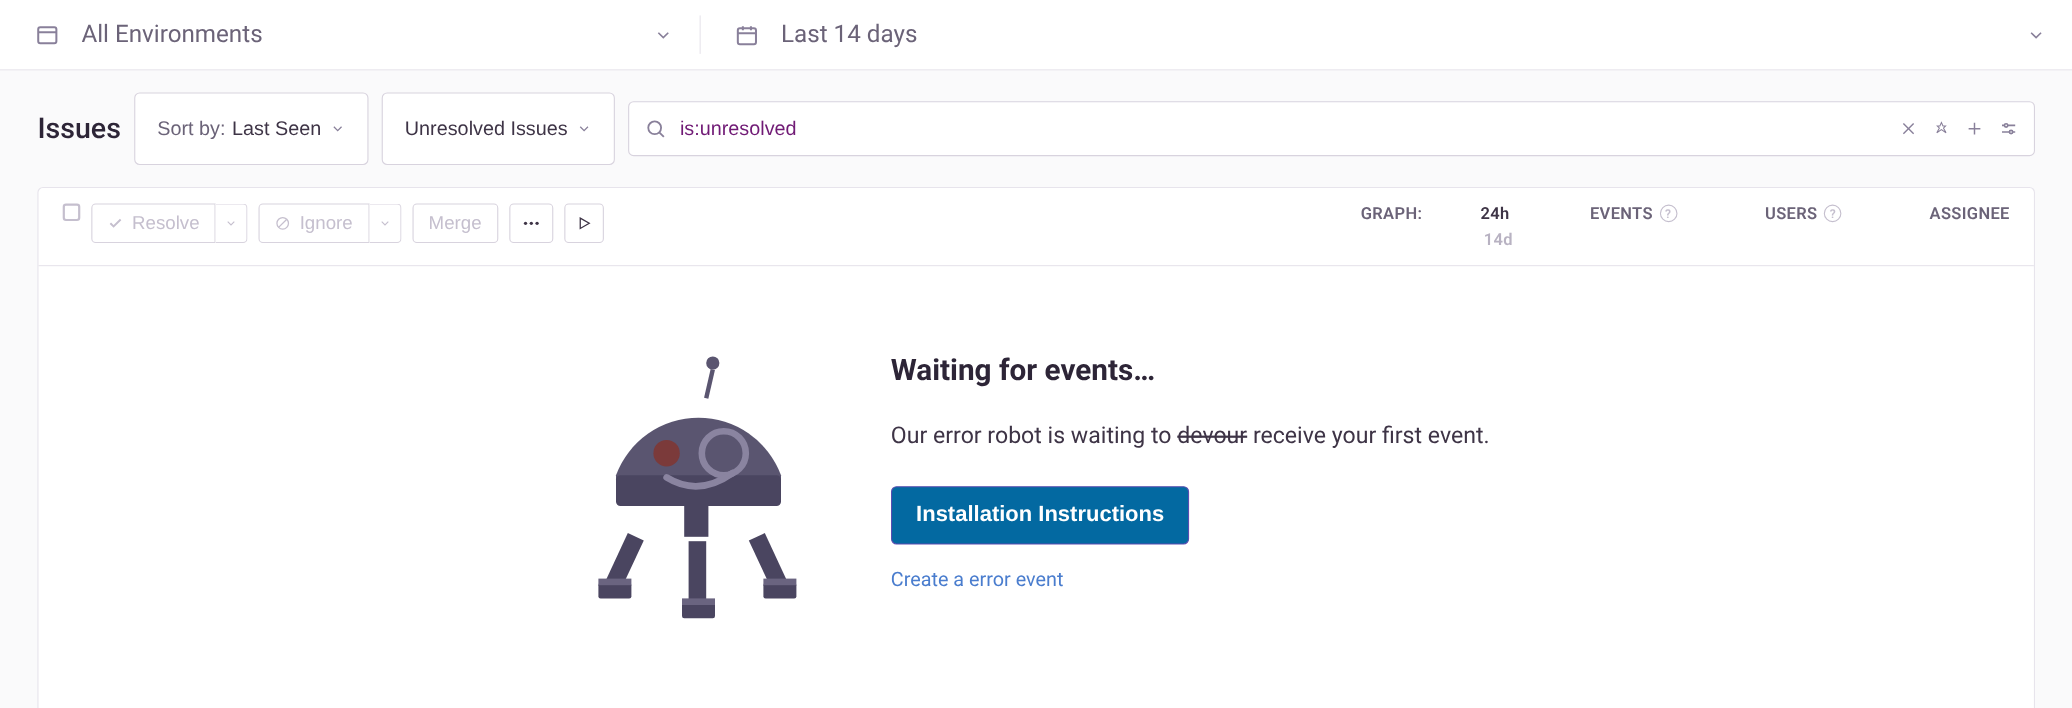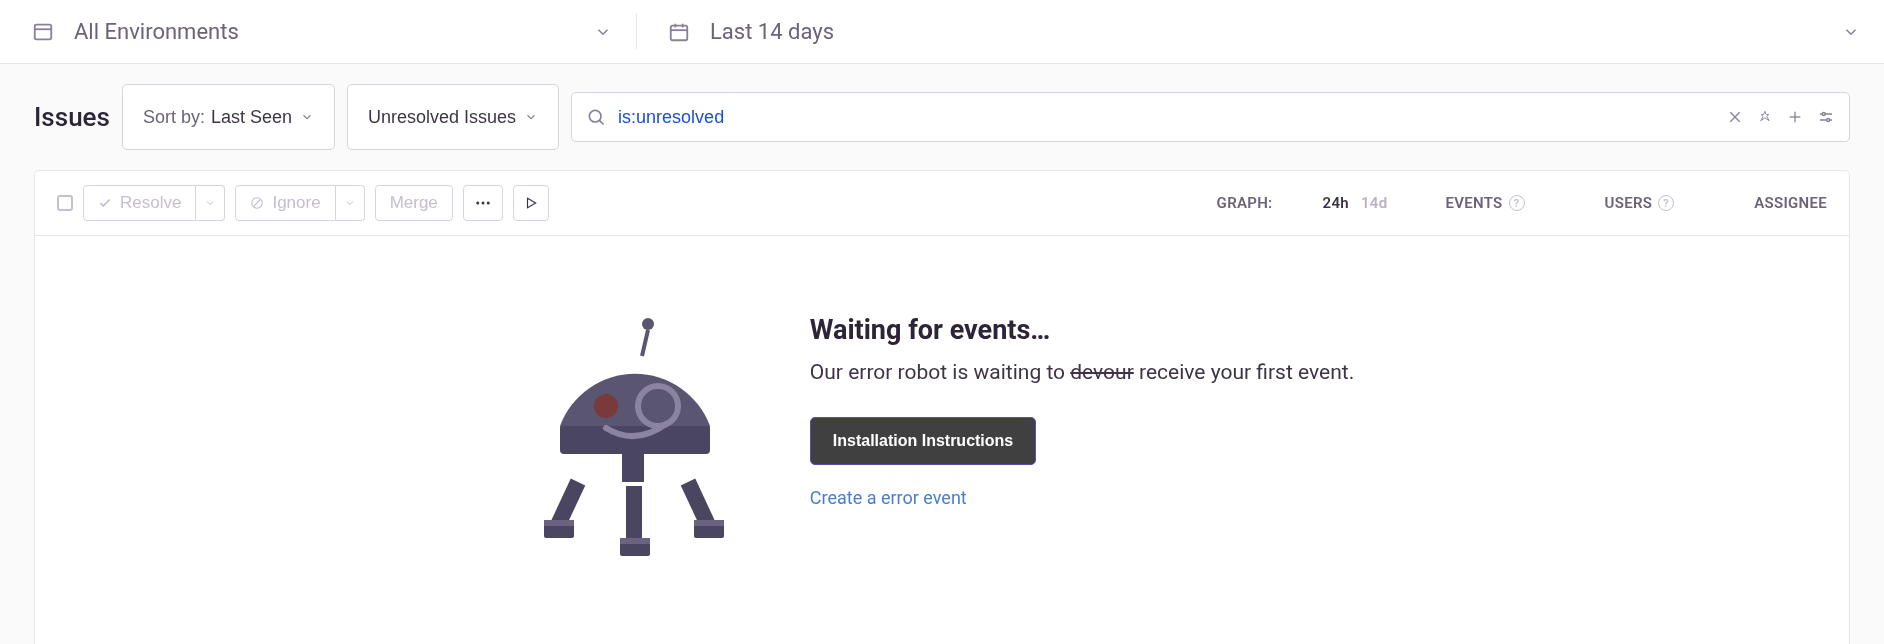--- a/index.html
+++ b/index.html
@@ -17,51 +17,51 @@
 .top-label { font-size: 22px; color: #6b6378; flex: 1; }
 .chev { color: #89809a; }
 
 
 .toolbar { display: flex; align-items: center; padding: 20px 34px 20px 34px; gap: 12px; }
 .page-title { font-size: 26px; font-weight: 500; color: #2d2537; margin-right: auto; }
 .btn { background: #fff; border: 1px solid #d8d3de; border-radius: 5px; height: 66px; display: flex; align-items: center; padding: 0 20px; font-size: 18px; color: #3e3446; cursor: pointer; }
 .btn .mut { color: #6b6378; margin-right: 6px; }
 .btn .chev-sm { margin-left: 8px; color: #89809a; }
 .searchwrap { display: flex; align-items: center; background: #fff; border: 1px solid #d8d3de; border-radius: 5px; height: 50px; flex: 1; padding: 0 14px; gap: 12px; }
-.searchwrap input { flex: 1; border: 0; outline: 0; font-size: 18px; color: #1d4ed8; background: transparent; }
+.searchwrap input { flex: 1; border: 0; outline: 0; font-size: 18px; color: #701a75; background: transparent; }
 .search-icon-group { display: flex; align-items: center; gap: 14px; color: #89809a; }
 
 
 .panel { margin: 0 34px 34px 34px; background: #fff; border: 1px solid #e7e4ec; border-radius: 5px; }
-.panel-head { display: flex; align-items: center; padding: 14px 22px; border-bottom: 1px solid #e7e4ec; gap: 10px; }
+.panel-head { display: flex; align-items: flex-start; padding: 14px 22px; border-bottom: 1px solid #e7e4ec; gap: 10px; }
 .checkbox { width: 16px; height: 16px; border: 2px solid #c5bfce; border-radius: 3px; }
 .pbtn { background: #fff; border: 1px solid #d8d3de; border-radius: 4px; height: 36px; display: flex; align-items: center; padding: 0 14px; font-size: 17px; color: #c5bfce; cursor: pointer; }
 .pbtn-group { display: flex; }
 .pbtn-group .pbtn:first-child { border-top-right-radius: 0; border-bottom-right-radius: 0; }
 .pbtn-group .pbtn:last-child { border-top-left-radius: 0; border-bottom-left-radius: 0; border-left: 0; padding: 0 8px; }
 .pbtn-iconleft svg { margin-right: 8px; }
 .pbtn-icon { padding: 0 10px; }
 .pbtn-active { color: #3e3446; }
 .head-spacer { flex: 1; }
 .head-label { font-size: 15px; color: #6b6378; font-weight: 600; letter-spacing: 0.3px; display:flex; align-items:center; gap:6px;}
 .head-graph { margin-right: 40px; }
-.head-range { margin-right: 48px; }
+.head-range { margin-right: 60px; flex-direction: column; }
 .head-range .cur { color: #3e3446; font-weight:600; }
 .head-range .oth { color: #b8b2c2; margin-left:6px;}
 .head-col { margin-right: 70px; }
 .qmark { width:16px; height:16px; border:1px solid #c5bfce; border-radius:50%; font-size:11px; color:#c5bfce; display:inline-flex; align-items:center; justify-content:center;}
 
 
 .empty { display: flex; align-items: flex-start; justify-content: center; padding: 70px 40px 90px 40px; gap: 70px; }
 .robot { width: 210px; }
 .empty-text { max-width: 580px; padding-top: 8px;}
-.empty-title { font-size: 27px; font-weight: 700; color: #2d2537; margin-bottom: 11px; }
+.empty-title { font-size: 27px; font-weight: 700; color: #2d2537; margin-bottom: 30px; }
 .empty-desc { font-size: 21px; color: #3e3446; line-height: 1.5; margin-bottom: 28px; }
 .strike { text-decoration: line-through; }
-.primary-btn { background: #404040; color: #fff; border: 1px solid #5a4db0; border-radius: 5px; padding: 14px 22px; font-size: 16px; font-weight: 600; cursor: pointer; display: inline-block; margin-bottom: 22px; }
+.primary-btn { background: #0369a1; color: #fff; border: 1px solid #5a4db0; border-radius: 5px; padding: 14px 22px; font-size: 20px; font-weight: 600; cursor: pointer; display: inline-block; margin-bottom: 22px; }
 .link { color: #4a7dce; font-size: 18px; cursor: pointer; display: block; }
 
 svg { display: block; }
 </style>
 </head>
 <body>
 
 <div class="topbar">
   <div class="top-seg seg-env">
     <span class="top-icon">

